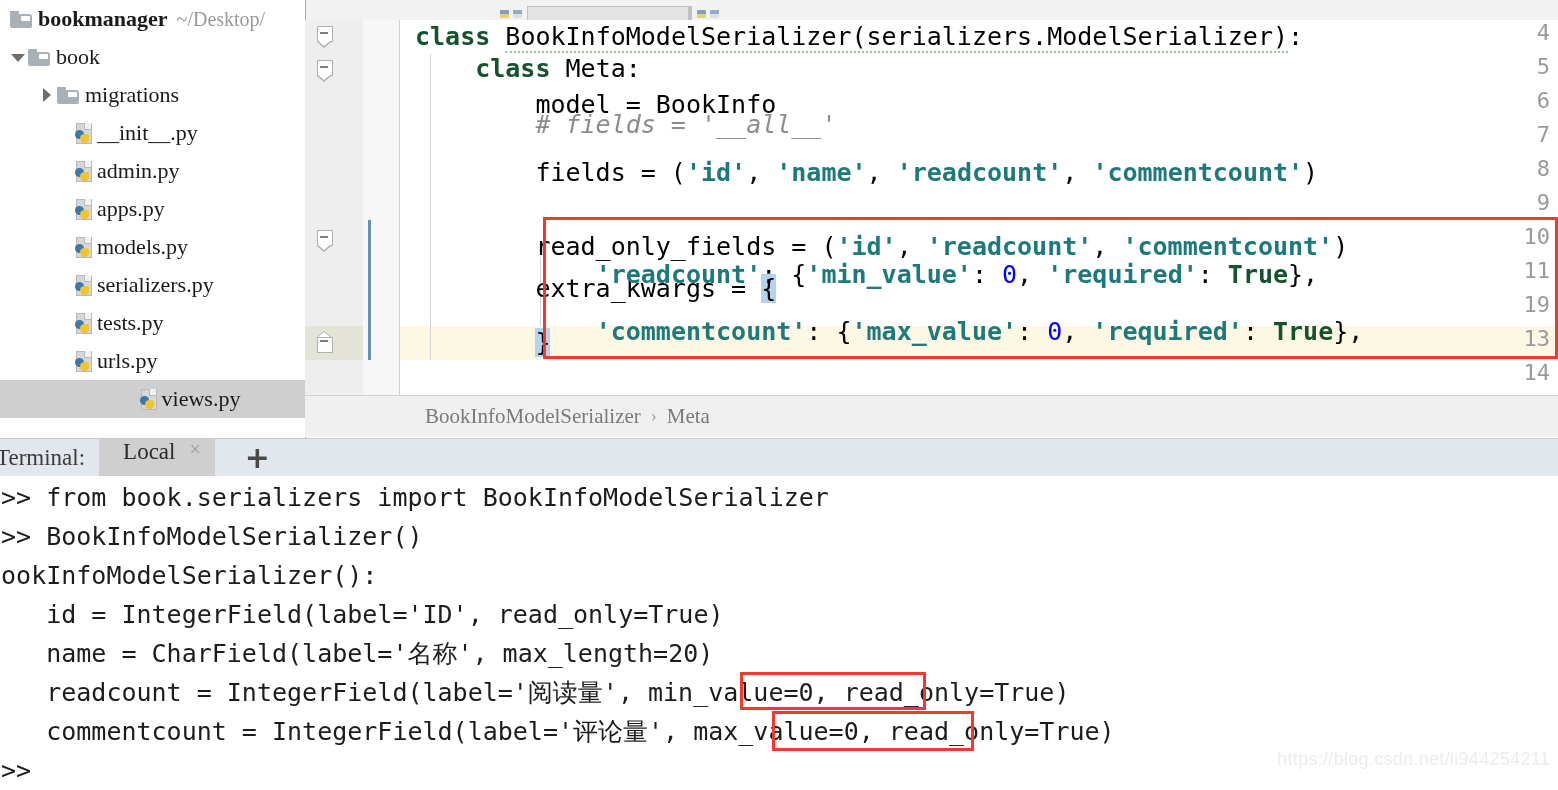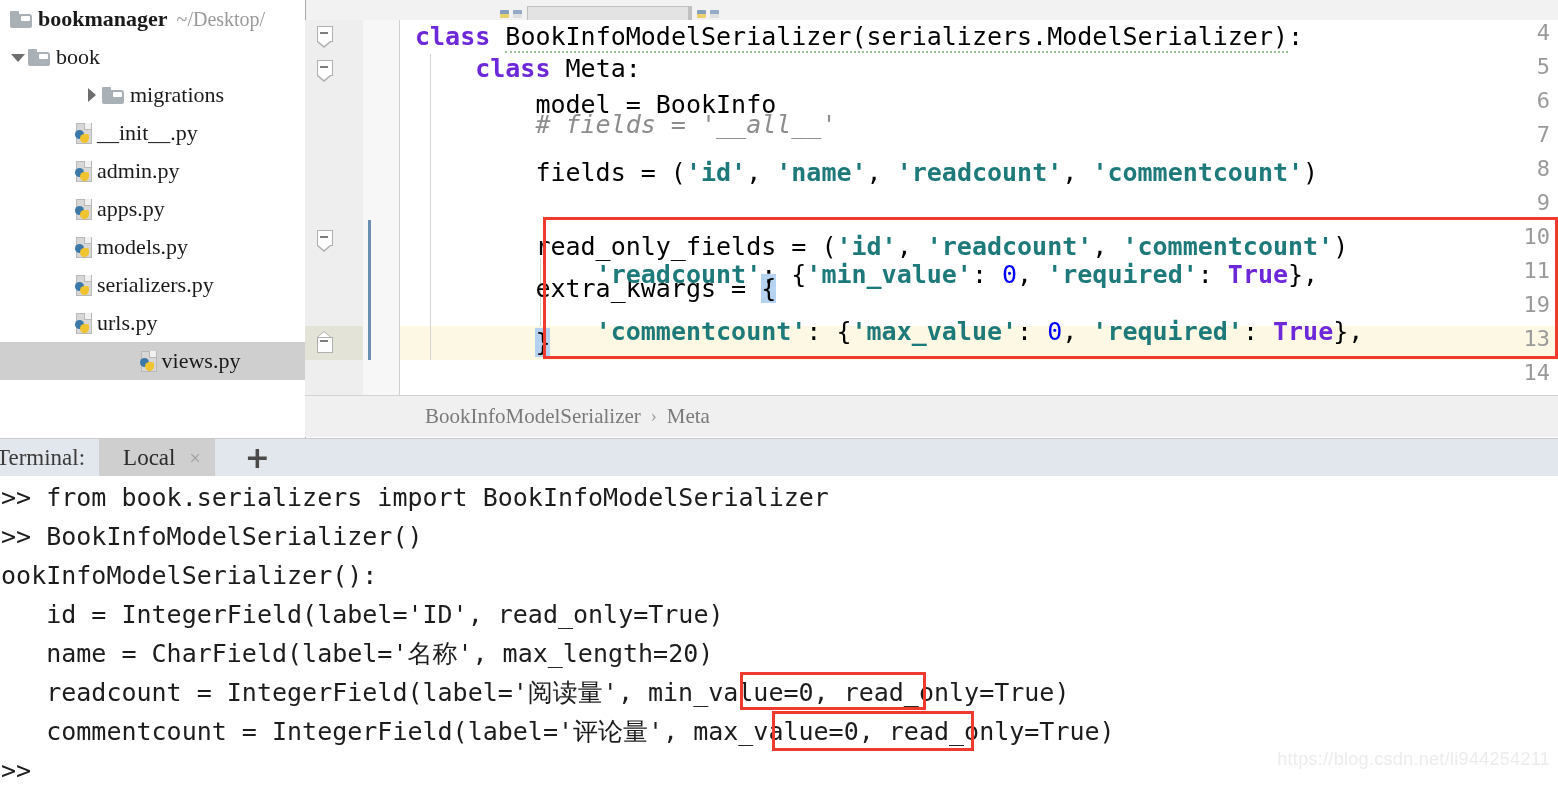--- a/index.html
+++ b/index.html
@@ -177,21 +177,21 @@
     position: absolute; width: 1px; background: #d4d4d4;
   }
   .code-line {
     position: absolute; left: 0;
     font-family: "DejaVu Sans Mono", monospace;
     font-size: 25px;
     line-height: 34px;
     white-space: pre;
     color: #000000;
   }
-  .kw { color: #6d28d9; font-weight: 700; }
+  .kw { color: #14532d; font-weight: 700; }
   .str-b { color: #1e7a7a; font-weight: 700; }
   .num { color: #0000ff; }
   .cmt { color: #8c8c8c; font-style: italic; }
   .selbg { background: #b5d3f0; }
   .wavy-under {
     border-bottom: 2px dotted #9ec49e;
   }
   .redbox {
     position: absolute; border: 3px solid #ef3b2d; box-sizing: border-box;
     pointer-events: none;
@@ -216,21 +216,21 @@
     display: flex; align-items: center;
     overflow: hidden;
   }
   .term-title {
     font-family: "Liberation Serif", serif;
     font-size: 23px; color: #3b3b3b;
     margin-left: -4px; padding-right: 14px;
     white-space: nowrap;
   }
   .term-tab {
-    height: 38px; display: flex; align-items: center;
+    height: 38px; display: flex; align-items: flex-start;
     background: #cfcfcf;
     padding: 0 14px 0 24px;
     font-family: "Liberation Serif", serif;
     font-size: 23px; color: #2b2b2b;
   }
   .term-tab .close-x {
     margin-left: 14px; color: #9b9b9b; font-size: 20px; line-height: 1;
   }
   .term-add {
     margin-left: 18px; font-size: 30px; color: #4a4a4a; line-height: 1;
@@ -288,21 +288,21 @@
           <span class="arrow-down"></span>
         </span>
       <span class="folder-icon">
         <span class="body"></span>
           <span class="tab"></span>
           <span class="flap"></span>
       </span>
       <span class="tree-label">book</span>
     </div>
 
-    <div class="tree-row" style="padding-left:39px;margin-left:45px;">
+    <div class="tree-row" style="padding-left:39px;">
       <span class="twisty">
           <span class="arrow-right"></span>
         </span>
       <span class="folder-icon">
         <span class="body"></span>
           <span class="tab"></span>
           <span class="flap"></span>
       </span>
       <span class="tree-label">migrations</span>
     </div>
@@ -350,20 +350,29 @@
     <div class="tree-row" style="padding-left:74px;">
       <span class="py-icon">
         <span class="page"></span>
           <span class="fold"></span>
           <span class="snake-b"></span>
           <span class="snake-y"></span>
       </span>
       <span class="tree-label">serializers.py</span>
     </div>
 
+    <div class="tree-row" style="padding-left:74px;">
+      <span class="py-icon">
+        <span class="page"></span>
+          <span class="fold"></span>
+          <span class="snake-b"></span>
+          <span class="snake-y"></span>
+      </span>
+      <span class="tree-label">tests.py</span>
+    </div>
 
     <div class="tree-row" style="padding-left:74px;">
       <span class="py-icon">
         <span class="page"></span>
           <span class="fold"></span>
           <span class="snake-b"></span>
           <span class="snake-y"></span>
       </span>
       <span class="tree-label">urls.py</span>
     </div>

